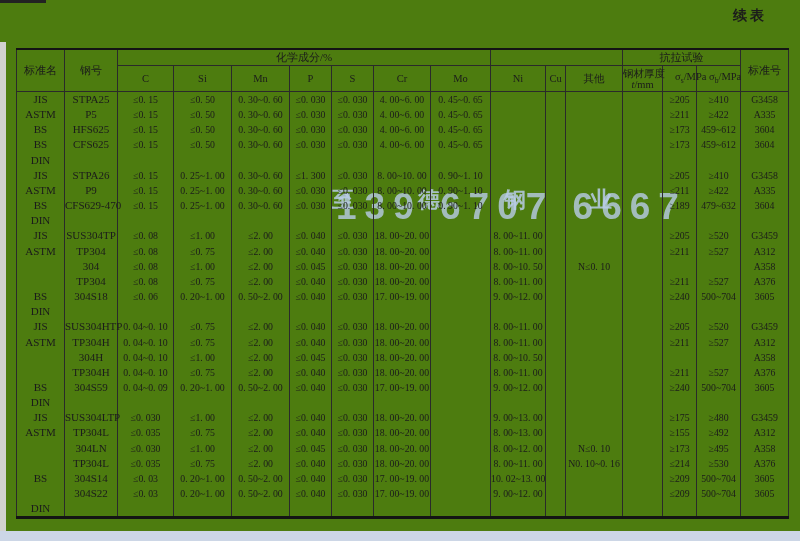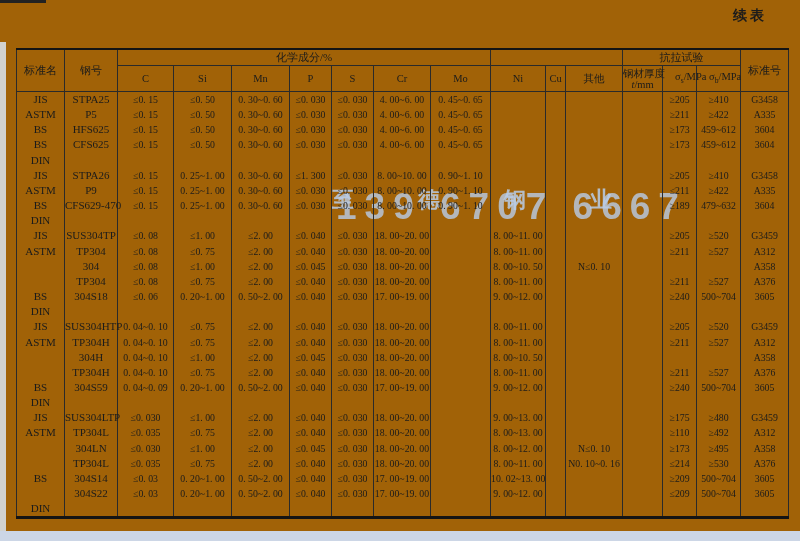--- a/index.html
+++ b/index.html
@@ -1,17 +1,17 @@
 <!DOCTYPE html>
 <html><head>
 <meta charset="utf-8">
 <style>
   html,body{margin:0;padding:0;background:#e8e8e6;}
   .page{
-    position:relative;width:800px;height:541px;background:#a16207;
+    position:relative;width:800px;height:541px;background:#4d7c0f;
     font-family:"Liberation Serif","DejaVu Serif",serif;color:#1b1b1b;
     overflow:hidden;
   }
   
   .artifact-top{position:absolute;left:0;top:0;width:46px;height:3px;background:#222;}
   .artifact-left{position:absolute;left:0;top:42px;width:6px;height:492px;background:#d2d2d0;}
   .artifact-bottom{position:absolute;left:0;top:531px;width:800px;height:10px;background:#ccd6e6;}
 
   .continued{position:absolute;left:733px;top:7px;font-size:14px;font-weight:bold;letter-spacing:3px;}
 
@@ -505,21 +505,21 @@
           <td class="col-si vl">≤0. 75</td>
           <td class="col-mn vl">≤2. 00</td>
           <td class="col-p vl">≤0. 040</td>
           <td class="col-s vl">≤0. 030</td>
           <td class="col-cr vl">18. 00~20. 00</td>
           <td class="col-mo vl"></td>
           <td class="col-ni vl">8. 00~13. 00</td>
           <td class="col-cu vl"></td>
           <td class="col-other vl"></td>
           <td class="col-t vl"></td>
-          <td class="col-ss vl">≥110</td>
+          <td class="col-ss vl">≥155</td>
           <td class="col-sb vl">≥492</td>
           <td class="col-no vl">A312</td>
         </tr>
         <tr>
           <td class="col-std"></td>
           <td class="col-grade vl">304LN</td>
           <td class="col-c vl">≤0. 030</td>
           <td class="col-si vl">≤1. 00</td>
           <td class="col-mn vl">≤2. 00</td>
           <td class="col-p vl">≤0. 045</td>

